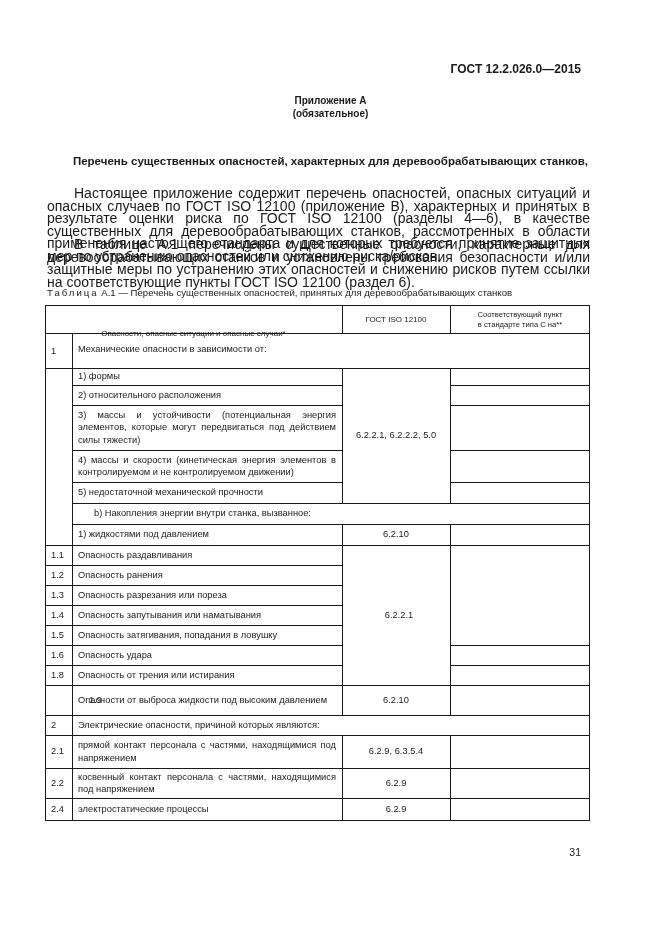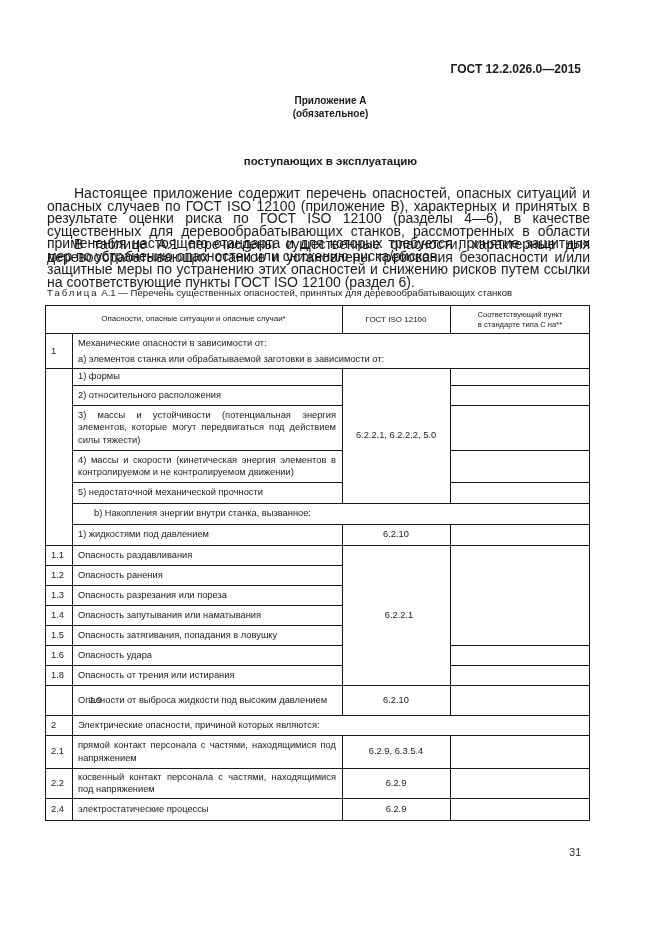--- a/index.html
+++ b/index.html
@@ -24,51 +24,50 @@
 <body>
 
 <div class="abs hdr">ГОСТ 12.2.026.0—2015</div>
 
 <div class="abs annex">
   <div>Приложение А</div>
   <div>(обязательное)</div>
 </div>
 
 <div class="abs title">
-  <div>поступающих в эксплуатацию</div>
+  <div>Перечень существенных опасностей, характерных для деревообрабатывающих станков,</div>
 </div>
 
 <div class="abs para" style="top:187px;"><span class="ind"></span><span>Настоящее приложение содержит перечень опасностей, опасных ситуаций и опасных случаев по ГОСТ ISO 12100 (приложение В), характерных и принятых в результате оценки риска по ГОСТ ISO 12100 (разделы 4—6), в качестве существенных для деревообрабатывающих станков, рассмотренных в области применения настоящего стандарта и для которых требуется принятие защитных мер по устранению опасностей или снижению риска/рисков.</span></div>
 <div class="abs para" style="top:238px;"><span class="ind"></span><span>В таблице А.1 перечислены существенные опасности, характерные для деревообрабатывающих станков и установлены требования безопасности и/или защитные меры по устранению этих опасностей и снижению рисков путем ссылки на соответствующие пункты ГОСТ ISO 12100 (раздел 6).</span></div>
 
 <div class="abs caption"><span class="sp">Таблица</span><span> А.1 — Перечень существенных опасностей, принятых для деревообрабатывающих станков</span></div>
 
 <div>
 
   <div class="hl" style="left:45px;width:545px;top:305px;"></div>
   <div class="hl" style="left:45px;width:545px;top:333px;border-top-width:1.8px;"></div>
   <div class="hl" style="left:45px;width:545px;top:820px;"></div>
   <div class="vl" style="left:45px;top:305px;height:516px;"></div>
   <div class="vl" style="left:589px;top:305px;height:516px;"></div>
 
-  <div class="cell c small" style="left:45px;top:304px;width:297px;height:29px;">Опасности, опасные ситуации и опасные случаи*</div>
+  <div class="cell c small" style="left:45px;top:319px;width:297px;height:29px;">Опасности, опасные ситуации и опасные случаи*</div>
   <div class="vl" style="left:342px;top:305px;height:29px;"></div>
   <div class="cell c small" style="left:342px;top:305px;width:108px;height:29px;">ГОСТ ISO 12100</div>
   <div class="vl" style="left:450px;top:305px;height:29px;"></div>
   <div class="cell c small" style="left:450px;top:305px;width:140px;height:29px;flex-direction:column;font-size:7.6px;line-height:10px;">
     <span>Соответствующий пункт</span>
     <span>в стандарте типа С на**</span>
   </div>
 
   <div class="vl" style="left:72px;top:334px;height:487px;"></div>
 
   <div class="cell" style="left:45px;top:334px;width:27px;height:34px;">1</div>
   <div class="cell" style="left:72px;top:334px;width:518px;height:34px;flex-direction:column;align-items:flex-start;justify-content:center;">
     <span style="margin-bottom:3px;">Механические опасности в зависимости от:</span>
-    <span>а) элементов станка или обрабатываемой заготовки в зависимости от:</span>
   </div>
   <div class="hl" style="left:45px;width:545px;top:368px;"></div>
 
   <div class="vl" style="left:342px;top:368px;height:135px;"></div>
   <div class="vl" style="left:450px;top:368px;height:135px;"></div>
 
   <div class="cell" style="left:72px;top:368px;width:270px;height:17px;">1) формы</div>
   <div class="hl" style="left:72px;width:270px;top:385px;"></div>
   <div class="hl" style="left:450px;width:140px;top:385px;"></div>
 

